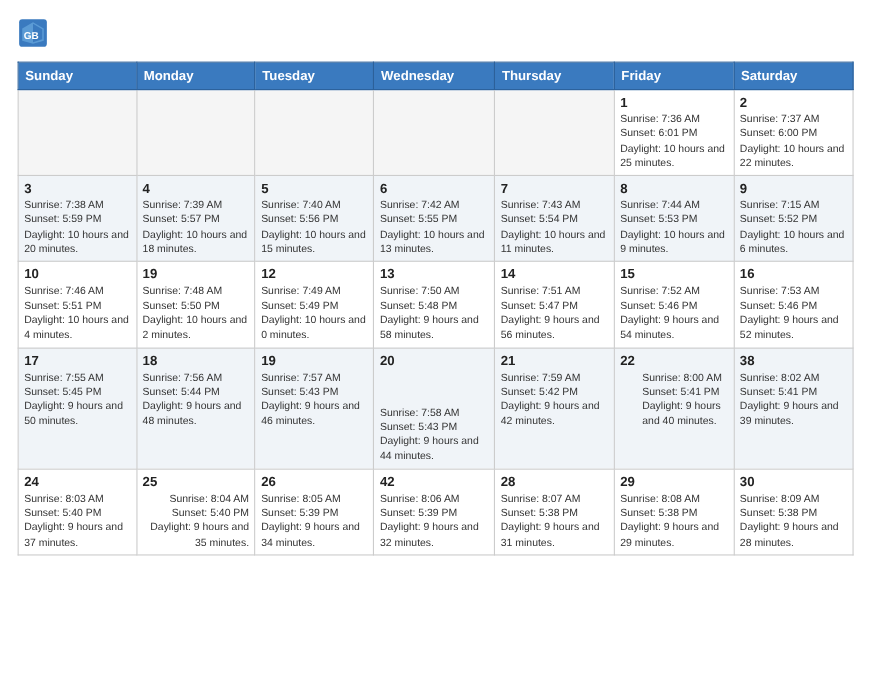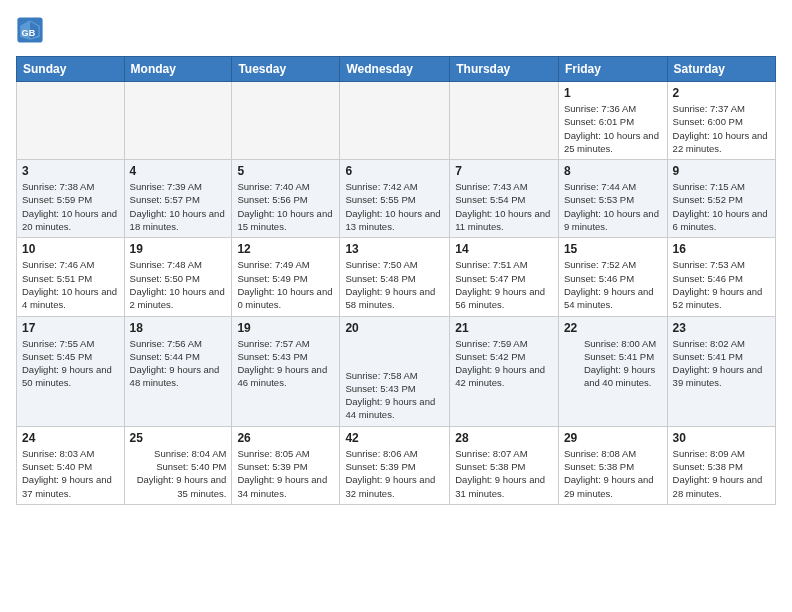--- a/index.html
+++ b/index.html
@@ -269,21 +269,21 @@
 Sunset: 5:42 PM
 Daylight: 9 hours and 42 minutes.</div>
           </td>
           <td class="shaded">
             <div class="day-number">22</div>
             <div class="day-info" style="white-space: pre-line; margin-left: 20px;">Sunrise: 8:00 AM
 Sunset: 5:41 PM
 Daylight: 9 hours and 40 minutes.</div>
           </td>
           <td class="shaded">
-            <div class="day-number">23</div>
+            <div class="day-number">38</div>
             <div class="day-info" style="white-space: pre-line;">Sunrise: 8:02 AM
 Sunset: 5:41 PM
 Daylight: 9 hours and 39 minutes.</div>
           </td>
         </tr>
         <tr>
           <td>
             <div class="day-number">24</div>
             <div class="day-info" style="white-space: pre-line;">Sunrise: 8:03 AM
 Sunset: 5:40 PM

